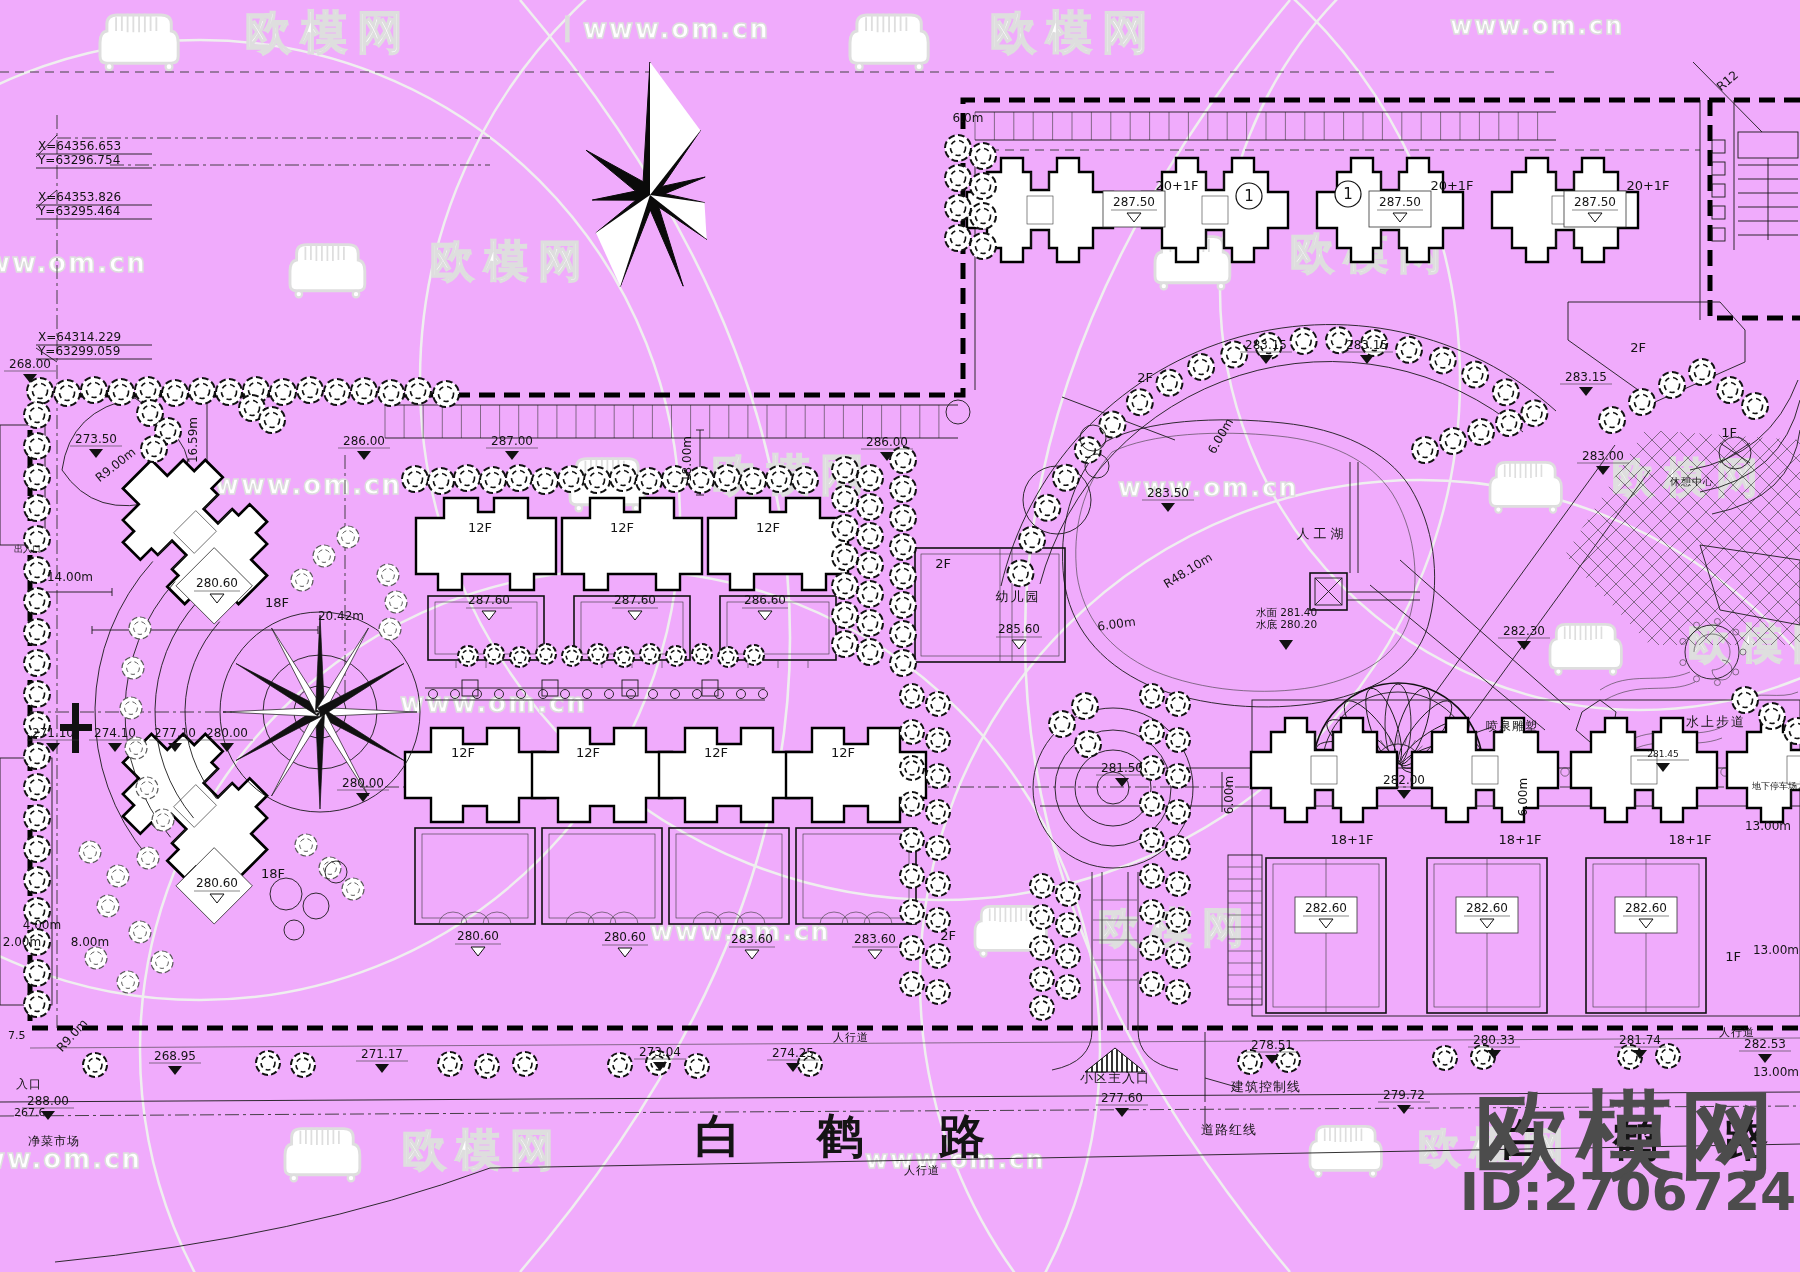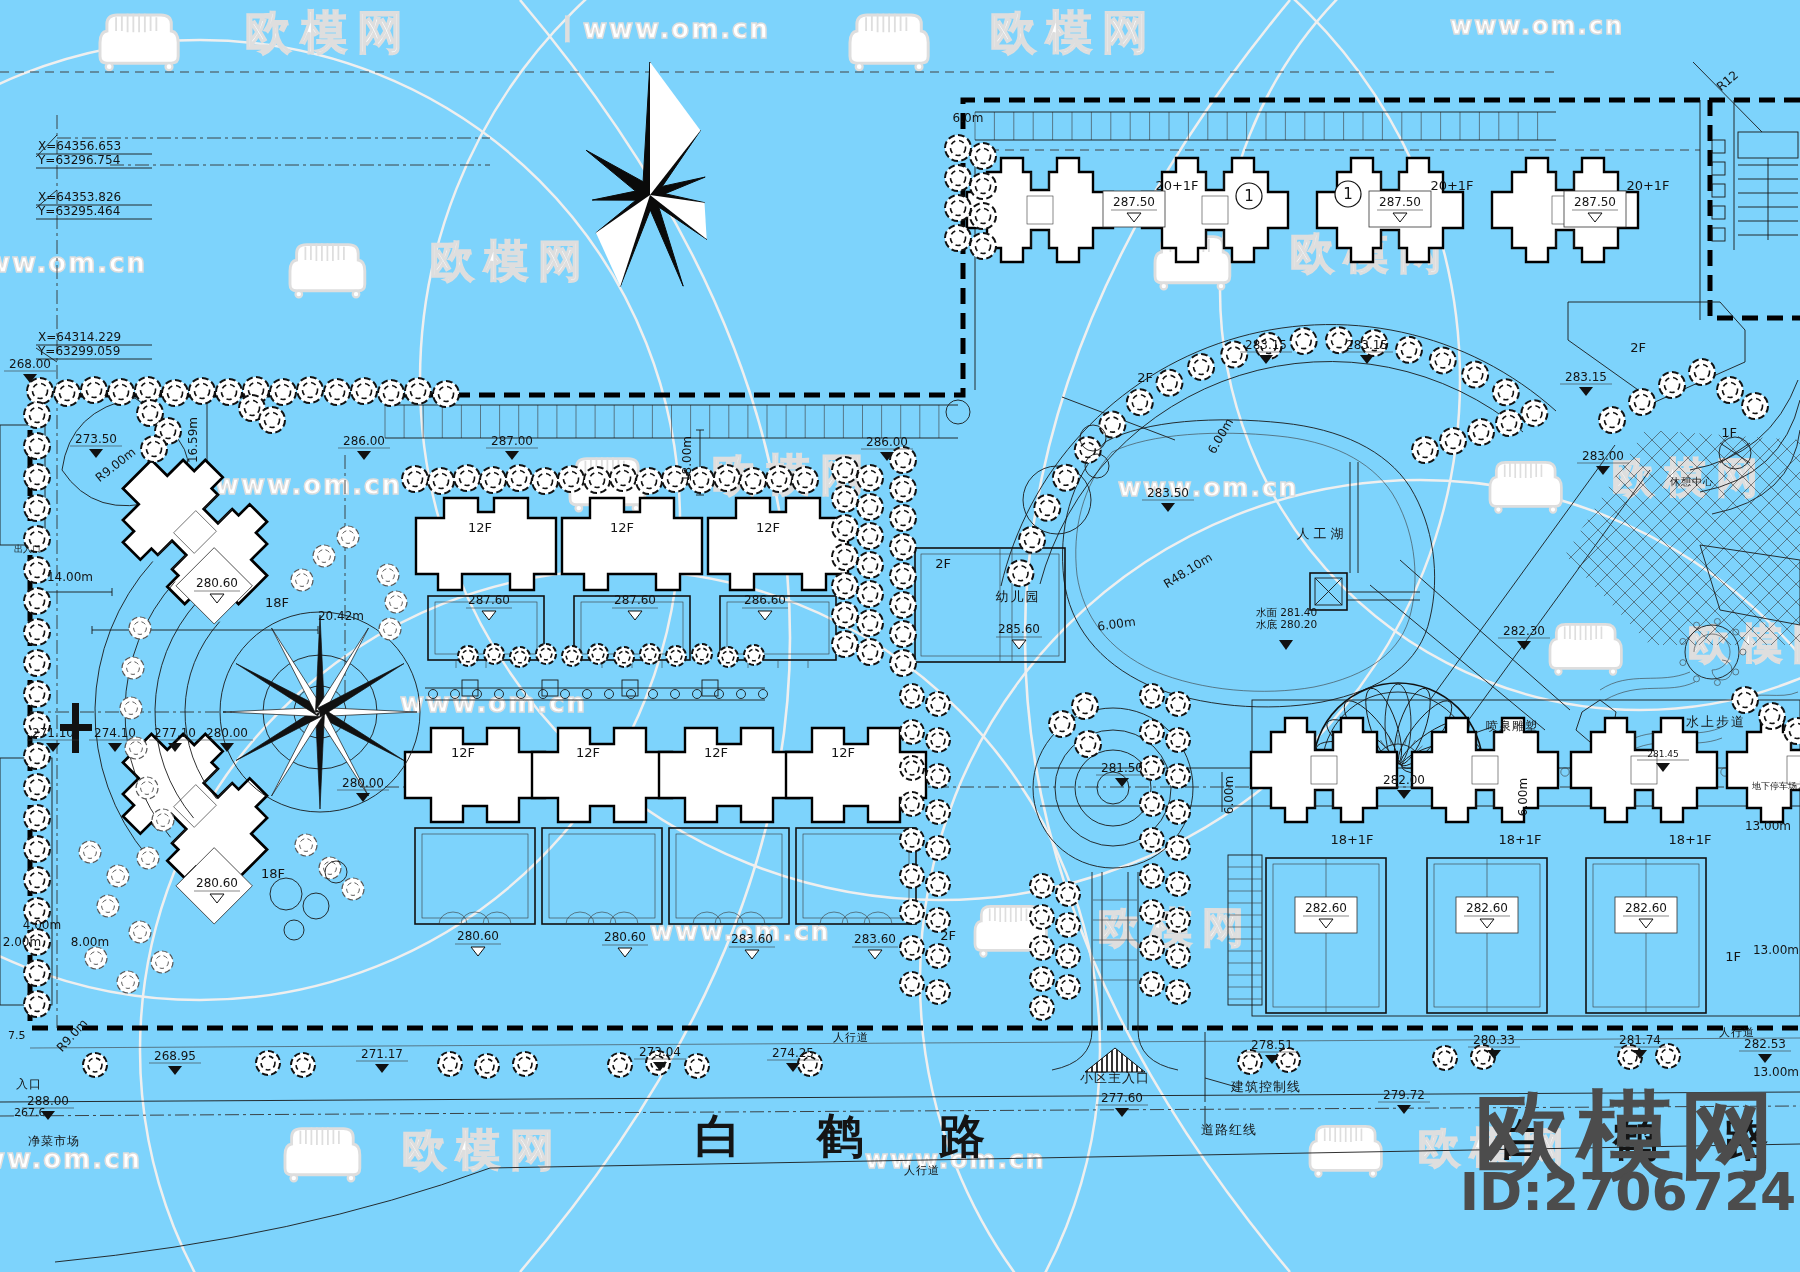--- a/index.html
+++ b/index.html
@@ -1,16 +1,16 @@
 <!DOCTYPE html>
 <html><head>
 <meta charset="utf-8">
 <style>
   html,body{margin:0;padding:0;background:#fff}
-  #stage{position:relative;width:1800px;height:1272px;background:#7dd3fc;overflow:hidden}
+  #stage{position:relative;width:1800px;height:1272px;background:#f0abfc;overflow:hidden}
   svg text{font-family:"DejaVu Sans","Liberation Sans",sans-serif;fill:#141414}
   .thin{stroke:#1a1a1a;stroke-width:.9;fill:none}
   .vthin{stroke:#3a3a3a;stroke-width:.6;fill:none}
   .med{stroke:#111;stroke-width:1.6;fill:none}
   .thk{stroke:#000;stroke-width:2.4;fill:#fff}
   .bnd{stroke:#000;stroke-width:5;fill:none;stroke-dasharray:16 9}
   .dsh{stroke:#444;stroke-width:1;fill:none;stroke-dasharray:9 6}
   .dd{stroke:#333;stroke-width:.9;fill:none;stroke-dasharray:14 4 3 4}
   .wmln{stroke:#efefef;stroke-width:2.5;fill:none}
   .wmt{fill:#ffffff;stroke:#dedede;stroke-width:1.5;font-weight:bold}

